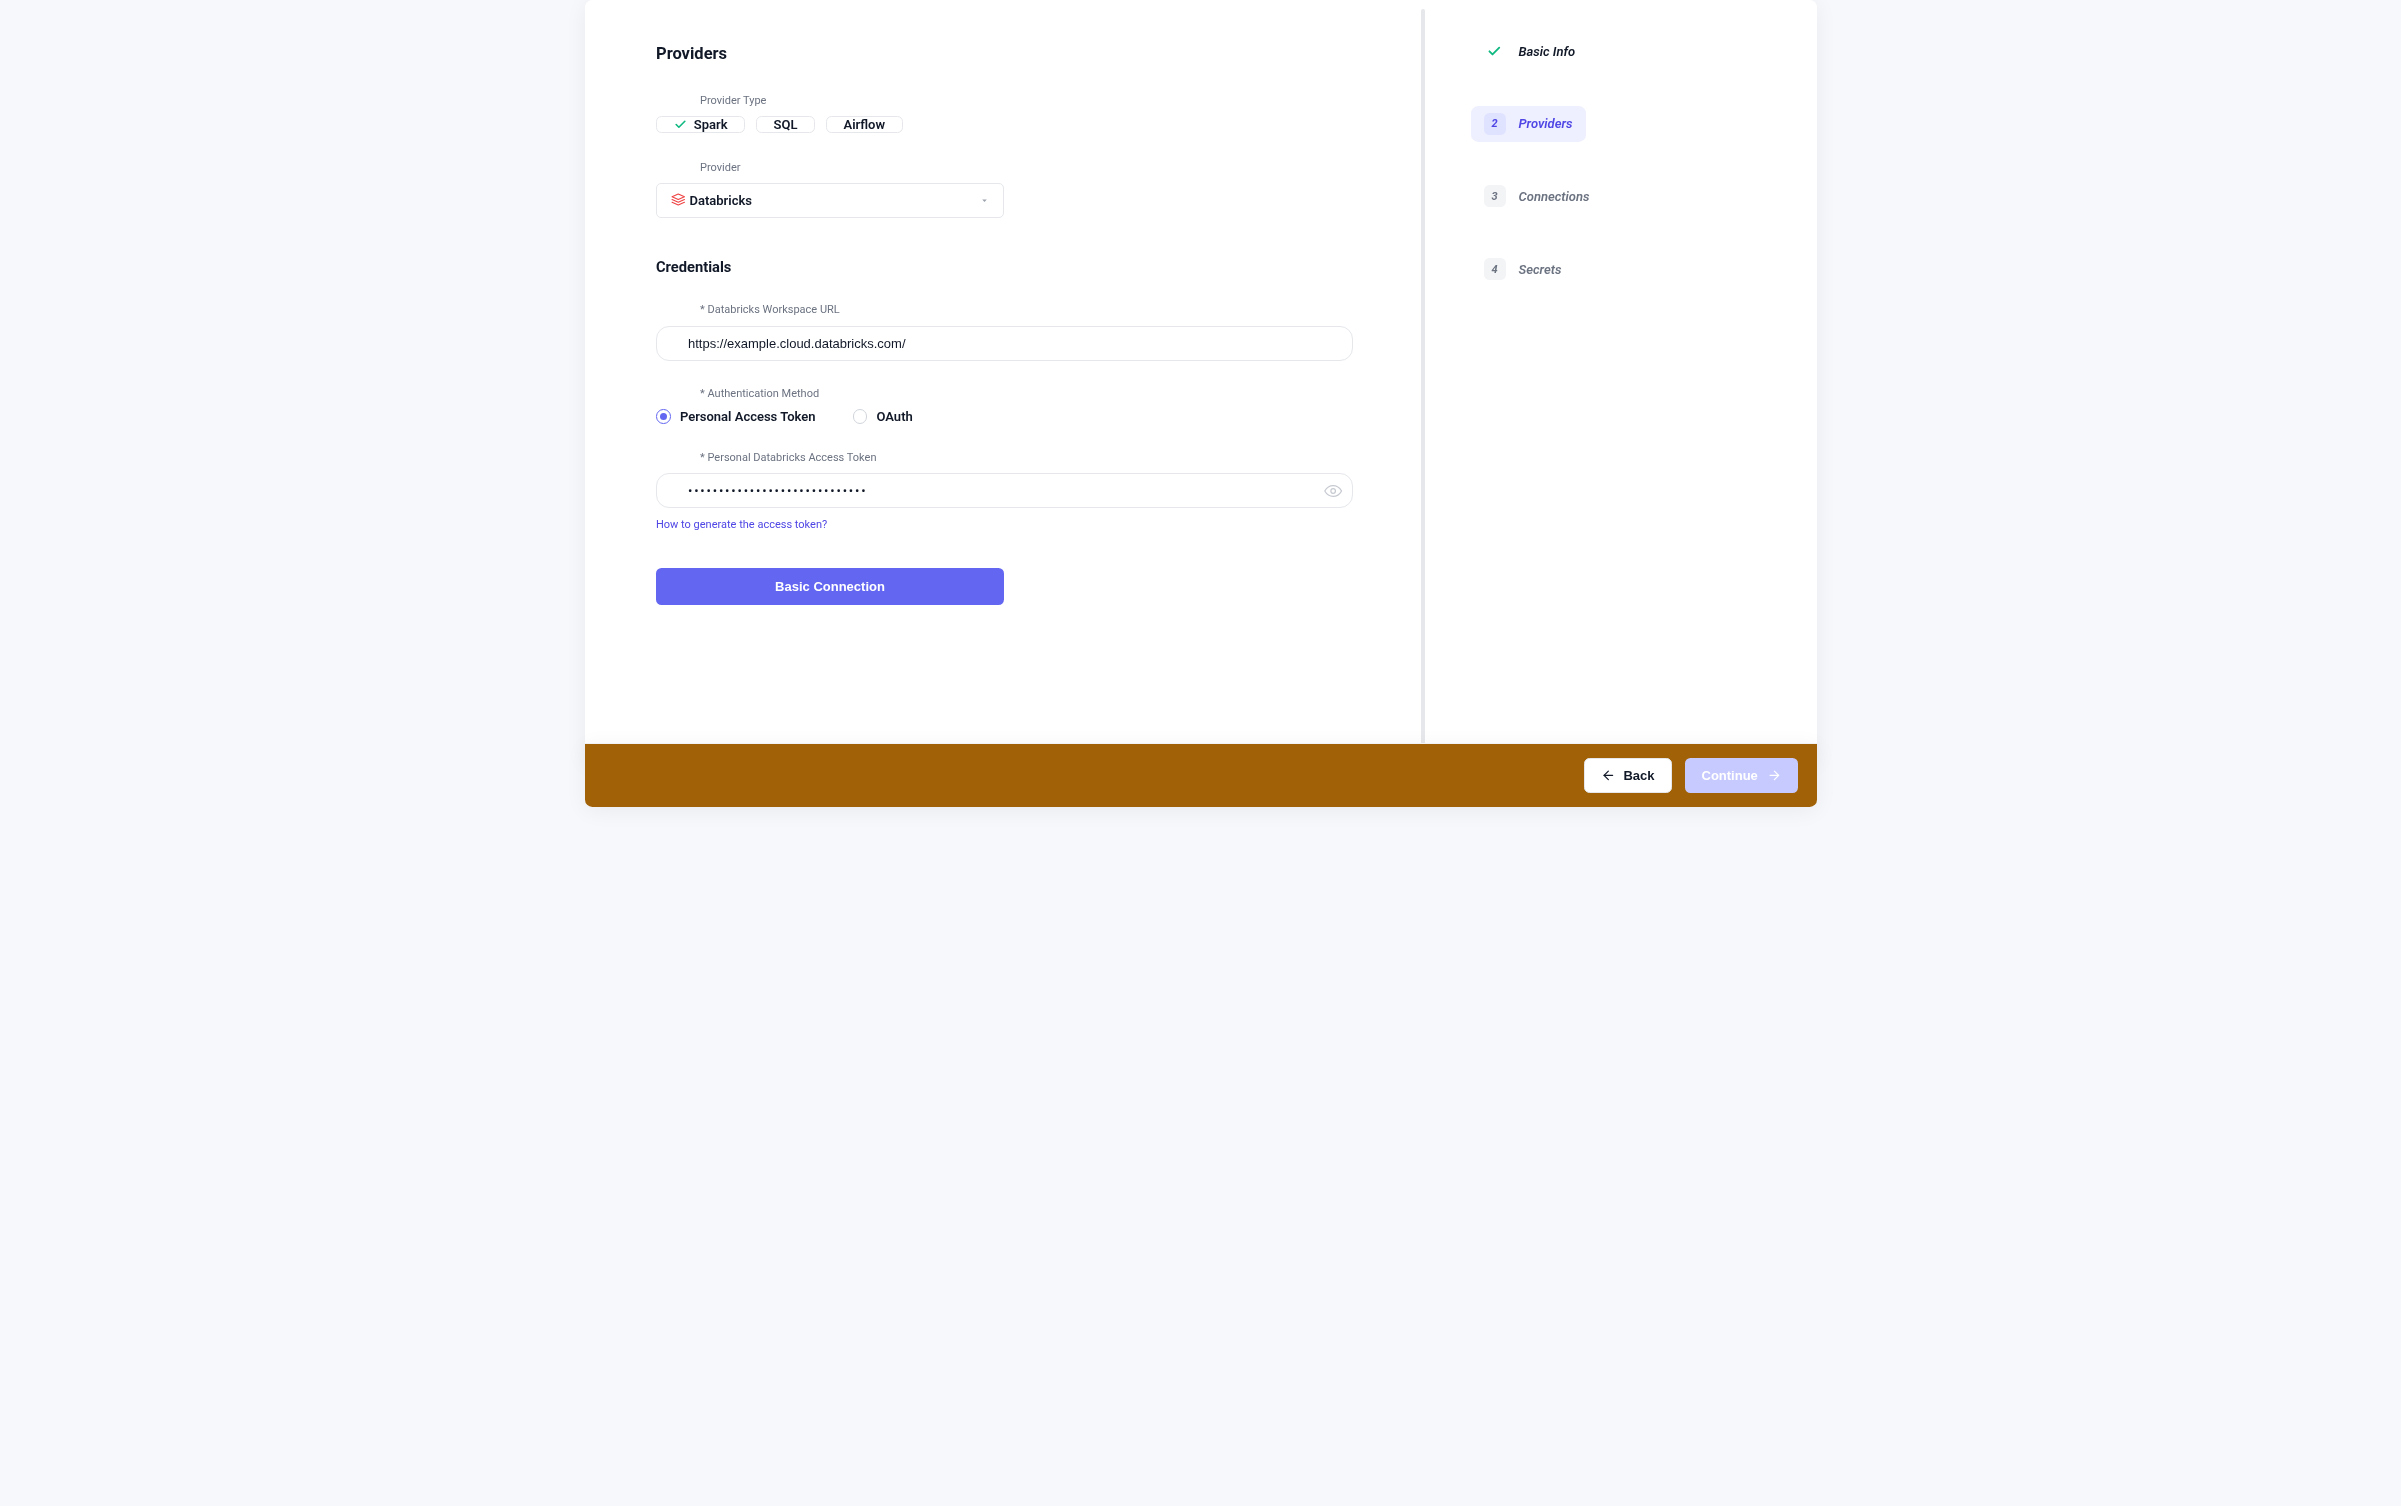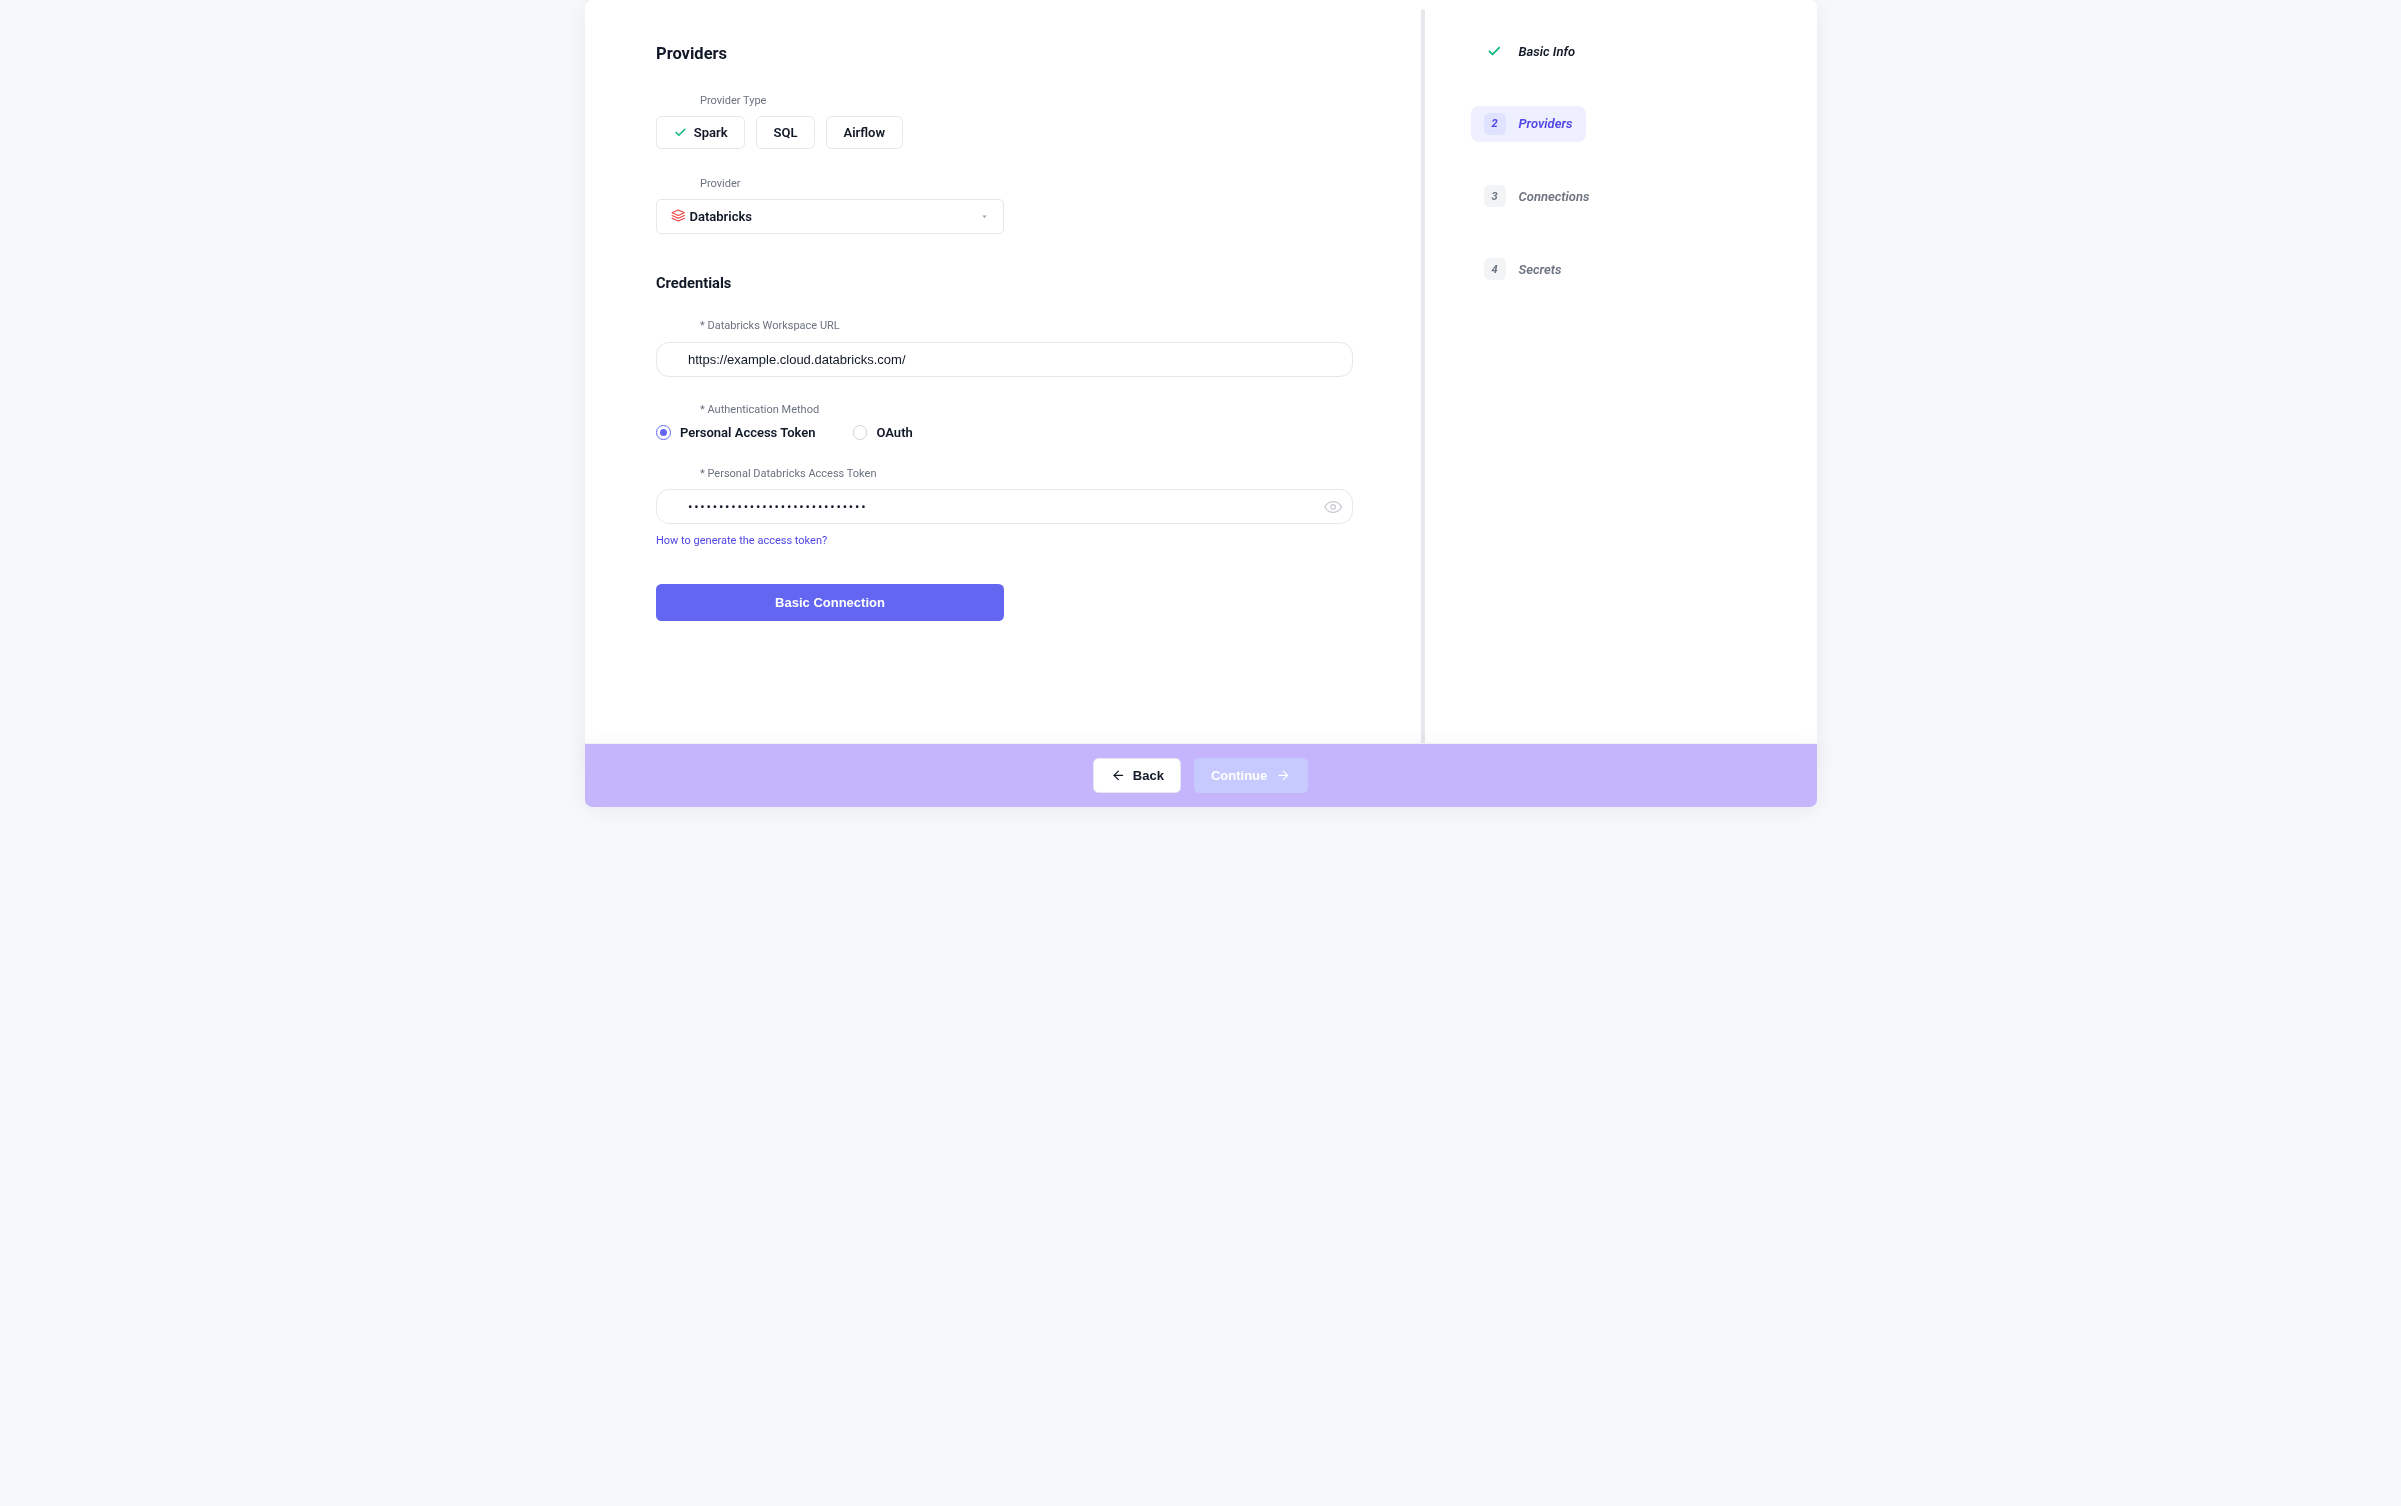--- a/index.html
+++ b/index.html
@@ -83,21 +83,21 @@
   }
   .pill-row {
     display: flex;
     gap: 11px;
     margin-bottom: 27.5px;
   }
   .pill {
     border: 0.9px solid #e5e7eb;
     background: #fff;
     border-radius: 5.5px;
-    height: 33px;
+    height: 17px;
     padding: 0 16.5px;
     display: inline-flex;
     align-items: center;
     gap: 7.3px;
     font-size: 13px;
     font-weight: 600;
     color: #111827;
     cursor: pointer;
   }
   .check-icon {
@@ -248,27 +248,27 @@
     color: #6b7280;
   }
   .step.active .step-label { color: #4f46e5; }
   .step.done .step-label { color: #111827; }
   
   .footer-bar {
     position: absolute;
     left: 16.5px; right: 16.5px;
     bottom: 0;
     height: 64px;
-    background: #c4b5fd;
+    background: #a16207;
     border-top: 0.9px solid #f1f2f5;
     border-bottom-left-radius: 7.3px;
     border-bottom-right-radius: 7.3px;
     display: flex;
     align-items: center;
-    justify-content: center;
+    justify-content: flex-end;
     padding: 0 18.3px;
     gap: 13px;
     box-shadow: 0 3.7px 22px rgba(17,24,39,0.06);
   }
   .btn-secondary {
     height: 35px;
     padding: 0 16.5px;
     border: 0.9px solid #e5e7eb;
     background: #fff;
     border-radius: 5.5px;

